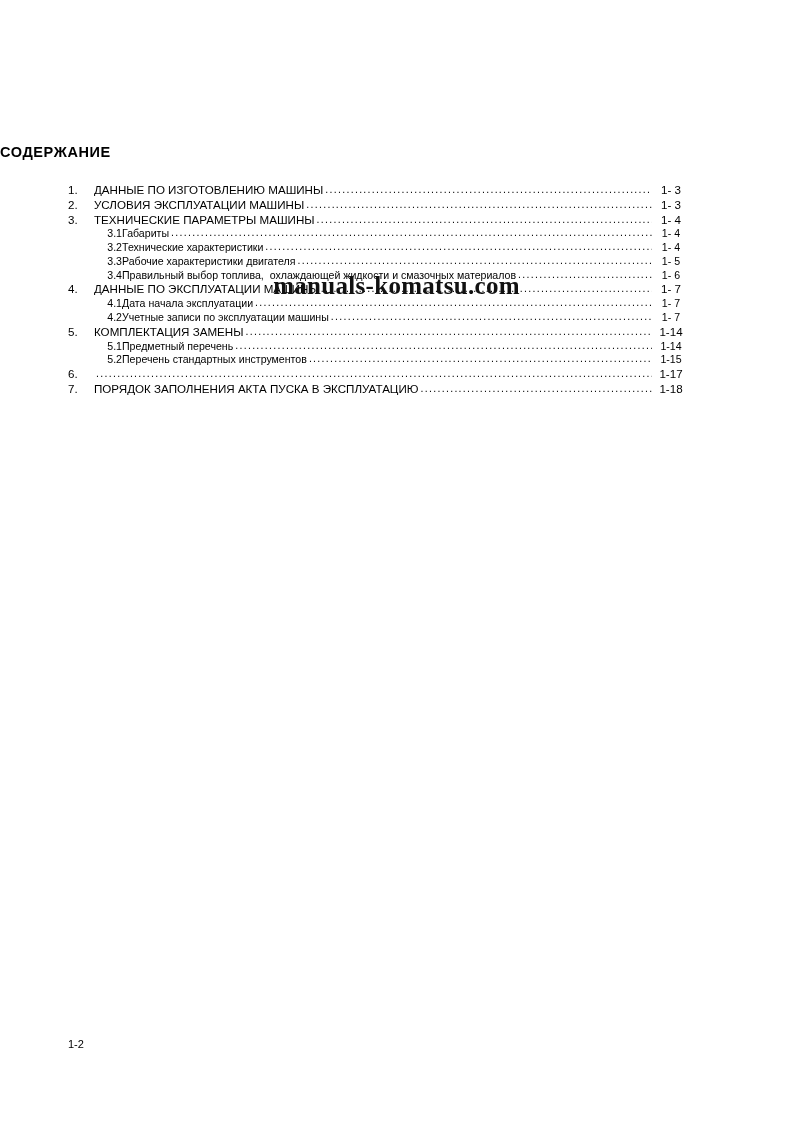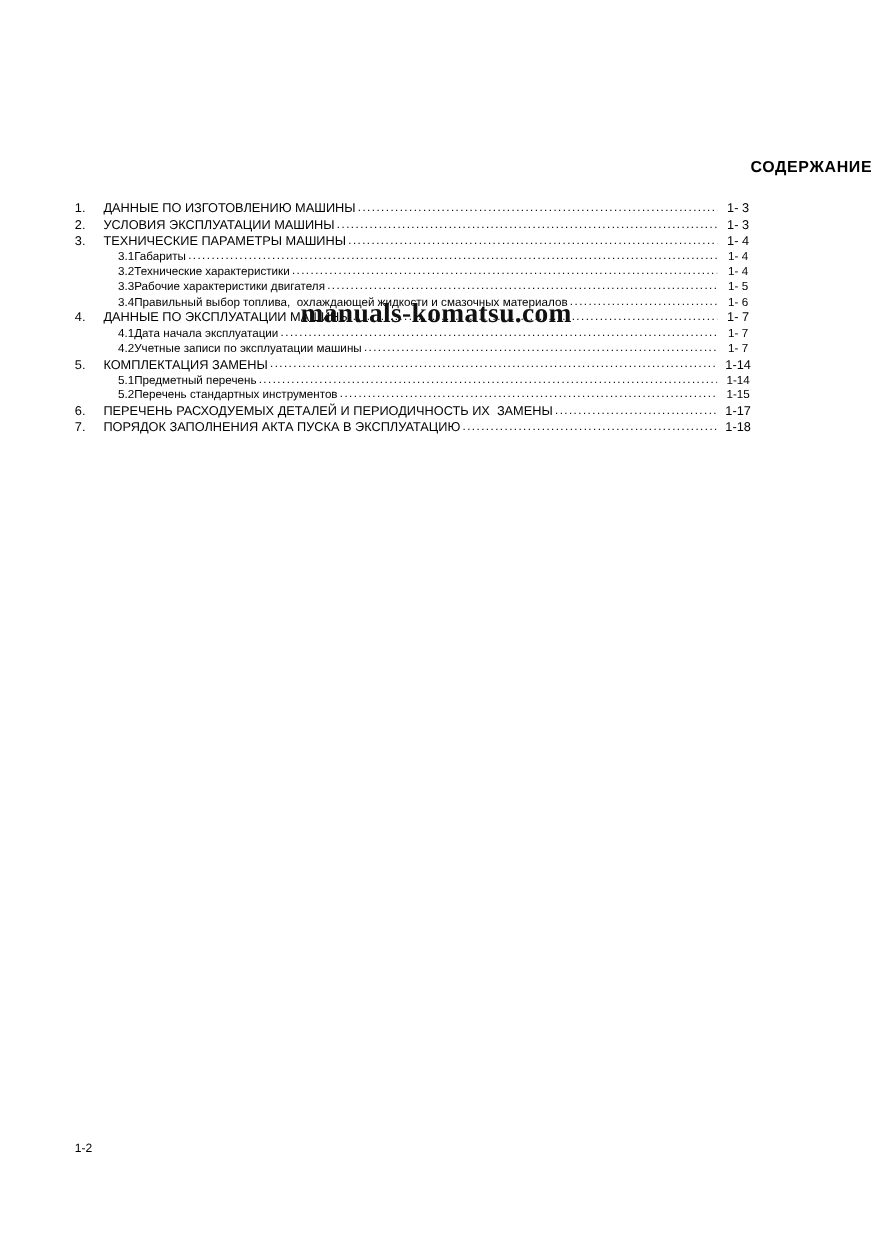--- a/index.html
+++ b/index.html
@@ -14,21 +14,21 @@
     background: #ffffff;
     font-family: "Liberation Sans", sans-serif;
     color: #000000;
     overflow: hidden;
   }
   .doc-title {
     position: absolute;
     top: 144px;
     left: 0;
     width: 793px;
-    text-align: right;
+    text-align: left;
     font-size: 14.5px;
     font-weight: bold;
     letter-spacing: 0.6px;
   }
   .toc {
     position: absolute;
     top: 184px;
     left: 68px;
     width: 620px;
   }
@@ -184,21 +184,20 @@
         <span class="page-no">1-14</span>
       </div>
       <div class="toc-row level2">
         <span class="num">5.2</span>
         <span class="label">Перечень стандартных инструментов</span>
         <span class="dots"></span>
         <span class="page-no">1-15</span>
       </div>
       <div class="toc-row level1">
         <span class="num">6.</span>
-        <span class="label">ПЕРЕЧЕНЬ РАСХОДУЕМЫХ ДЕТАЛЕЙ И ПЕРИОДИЧНОСТЬ ИХ  ЗАМЕНЫ</span>
         <span class="dots"></span>
         <span class="page-no">1-17</span>
       </div>
       <div class="toc-row level1">
         <span class="num">7.</span>
         <span class="label">ПОРЯДОК ЗАПОЛНЕНИЯ АКТА ПУСКА В ЭКСПЛУАТАЦИЮ</span>
         <span class="dots"></span>
         <span class="page-no">1-18</span>
       </div>
     </div>

